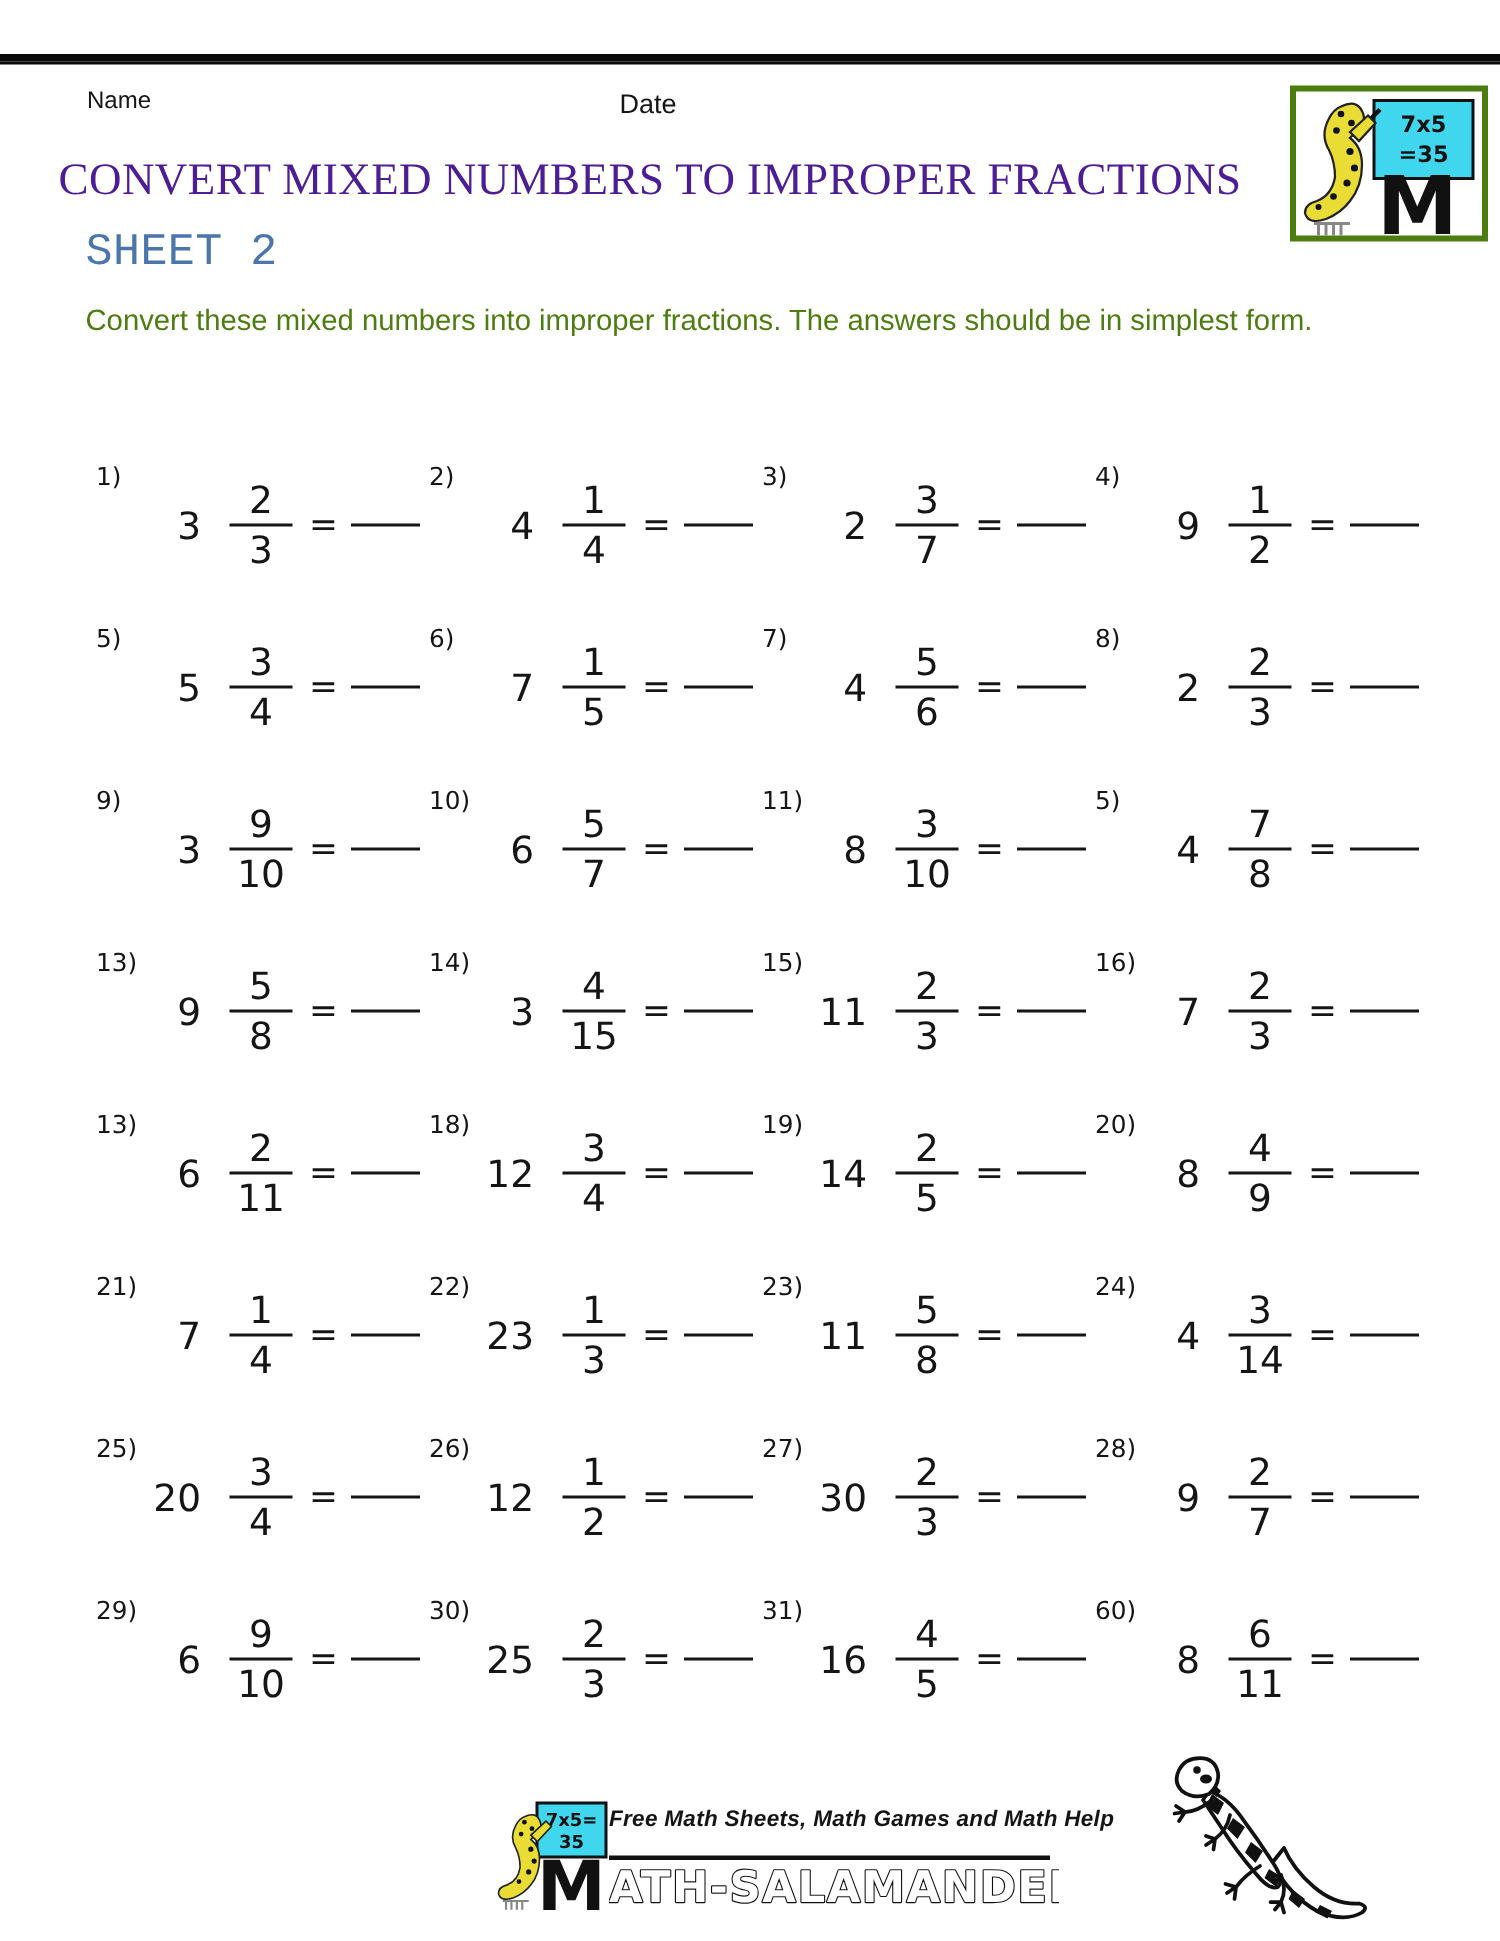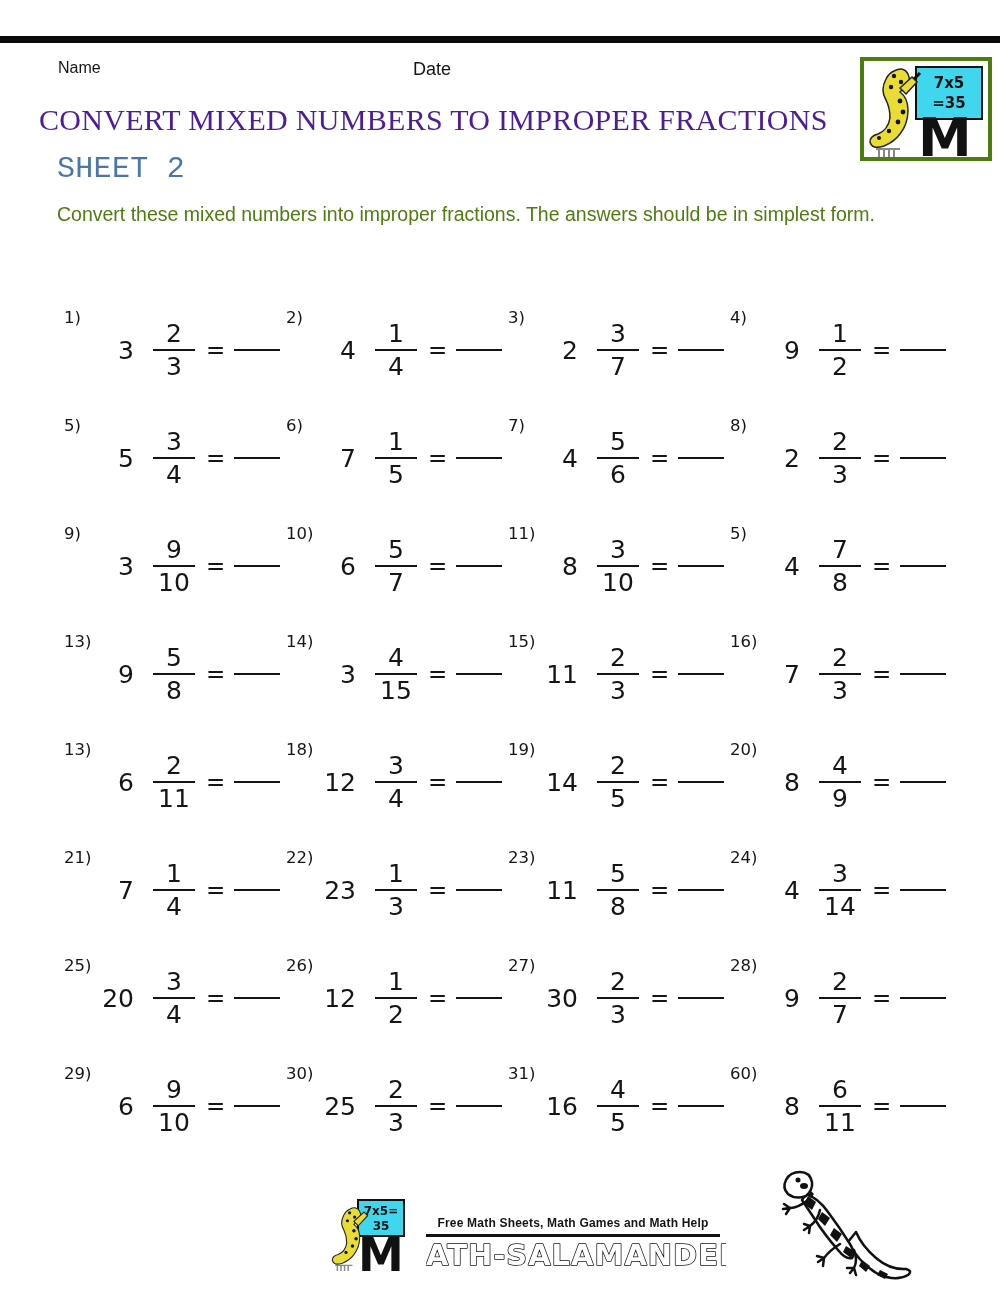--- a/index.html
+++ b/index.html
@@ -29,25 +29,25 @@
   .cell { position:relative; }
   .plabel { position:absolute; left:6px; top:2px; font-size:16.5px; }
   .prow { position:absolute; left:0; top:13px; display:flex; align-items:center; padding-left:40px; }
   .whole { min-width:36px; text-align:right; font-size:25px; margin-right:13px; }
   .frac { display:inline-flex; flex-direction:column; align-items:center; min-width:54px; padding:0 6px; }
   .fnum,.fden { font-size:25px; line-height:29px; }
   .fbar { align-self:stretch; height:2px; background:#151515; margin:1px 0; }
   .eq { font-size:23px; margin:0 9px 0 5px; }
   .blank { width:46px; height:0; border-bottom:2px solid #151515; }
 
-  .footer { position:absolute; left:328px; top:1198px; display:flex; align-items:flex-end;gap:20px; }
+  .footer { position:absolute; left:328px; top:1198px; display:flex; align-items:center; }
   .footer-mark { flex:none; width:86px; height:76px; margin-top:0; }
   .footer-text { width:294px; margin-left:-8px; margin-top:6px; }
-  .tagline { font-family:"Liberation Sans",sans-serif; font-weight:bold; font-size:12px;
-             text-align:center; padding-bottom:4px; letter-spacing:0.2px; white-space:nowrap; }
+  .tagline { font-family:"Liberation Sans",sans-serif; font-weight:bold; font-size:15px;
+             text-align:center; padding-bottom:16px; letter-spacing:0.2px; white-space:nowrap;font-style:italic; }
   .footer-rule { height:3px; background:#111; }
   .site-svg { display:block; margin-top:1px; }
 
   .lizard { position:absolute; left:762px; top:1156px; }
 
   svg text { font-family:"DejaVu Sans",sans-serif; }
 </style>
 </head>
 <body>
 

